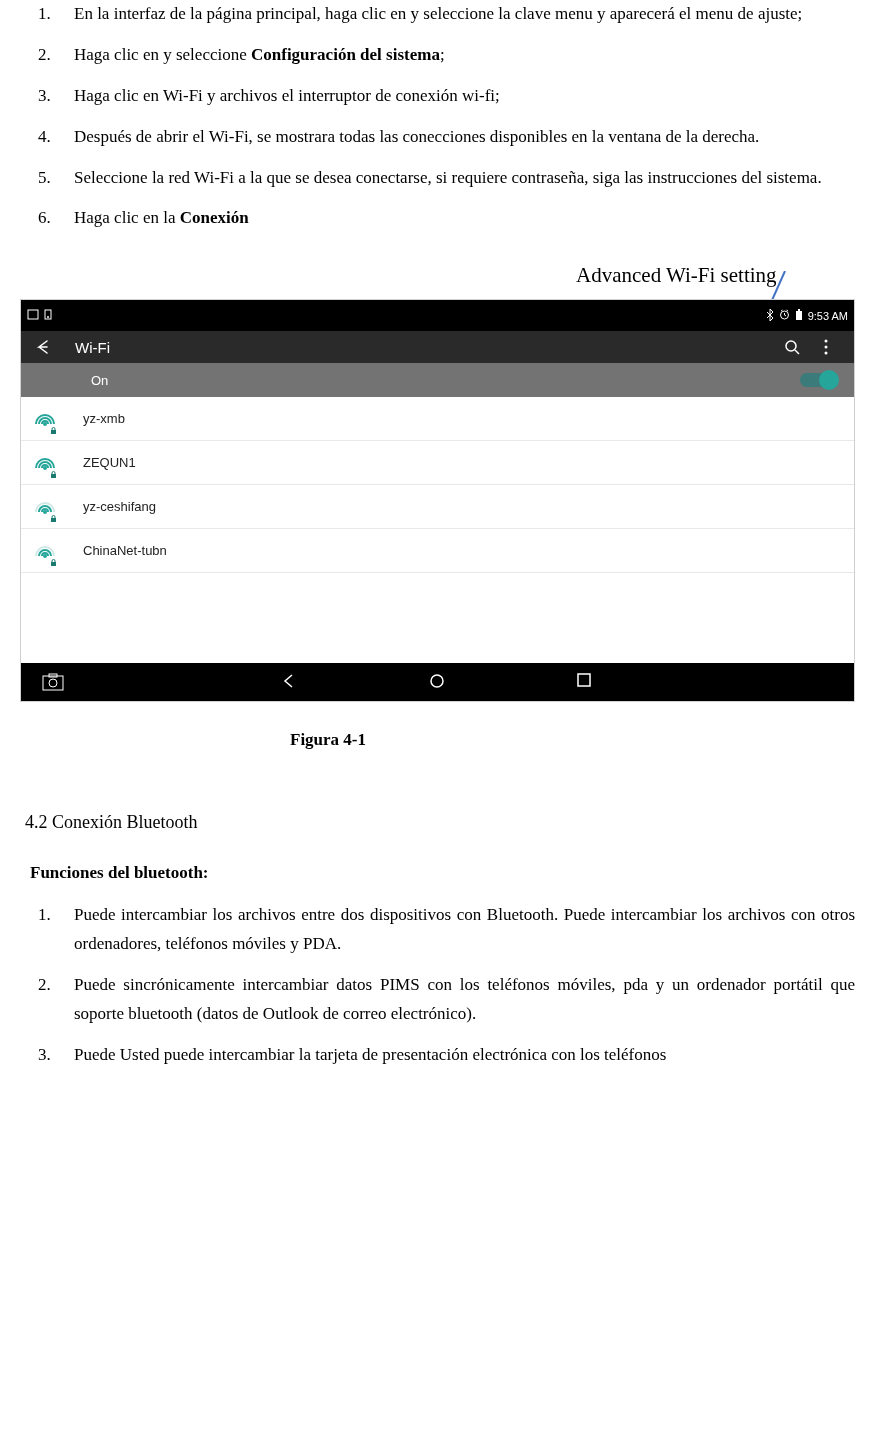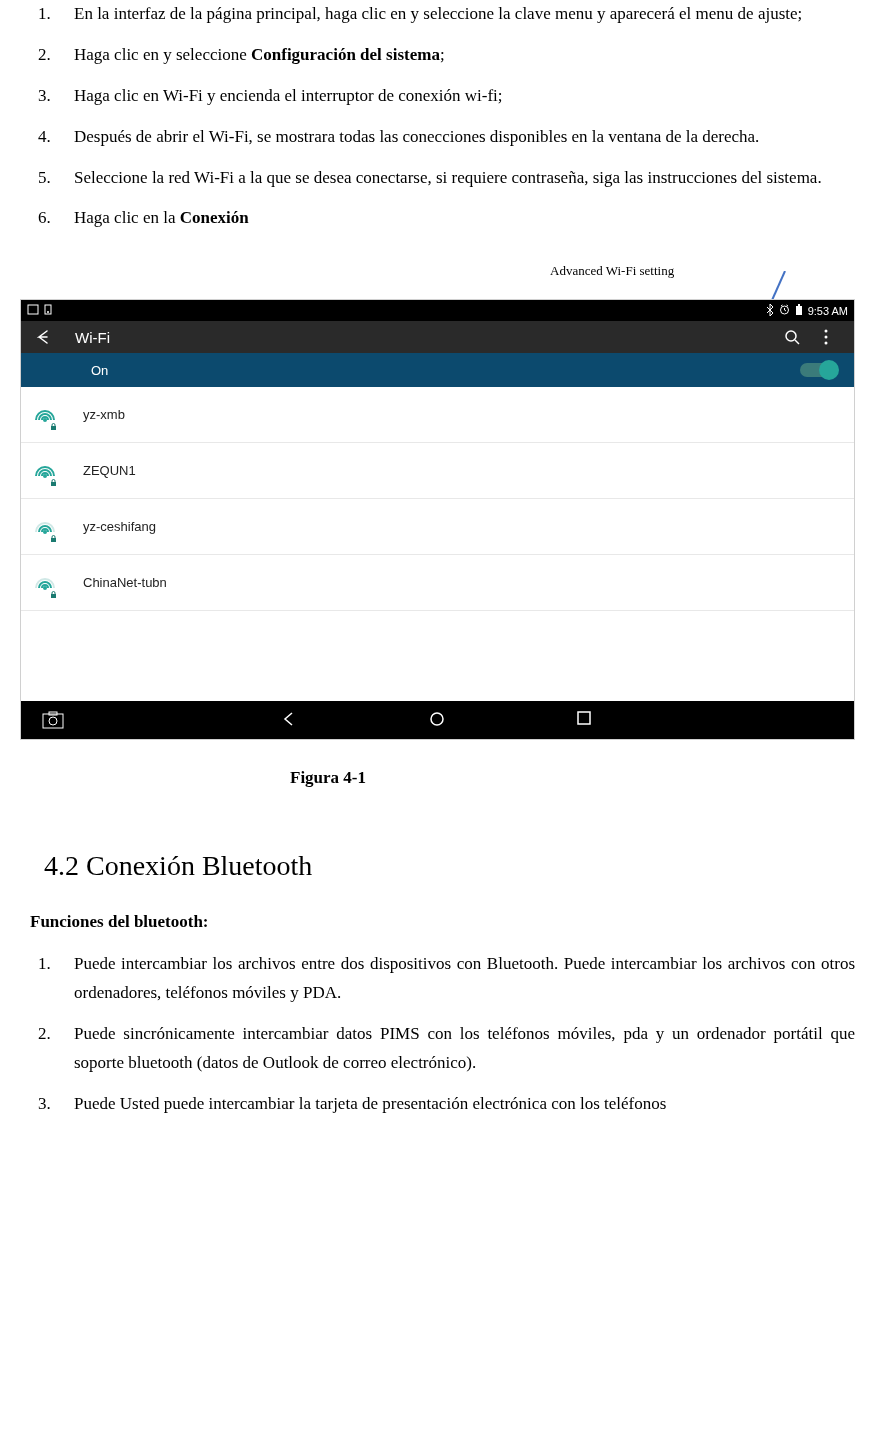--- a/index.html
+++ b/index.html
@@ -29,23 +29,23 @@
     }
     .bold { font-weight: bold; }
     .callout-row {
       margin-top: 30px;
       margin-bottom: 6px;
       position: relative;
       height: 30px;
     }
     .callout-text {
       position: absolute;
-      left: 530px;
+      left: 556px;
       top: 0;
-      font-size: 13px;
+      font-size: 21px;
     }
     .callout-line {
       position: absolute;
       right: 65px;
       top: 8px;
       width: 30px;
       height: 50px;
     }
     .callout-line svg line {
       stroke: #4472c4;
@@ -53,21 +53,21 @@
     }
 
     .screenshot {
       width: 100%;
       border: 1px solid #d0d0d0;
       background: #fff;
       margin-top: 4px;
       position: relative;
     }
     .statusbar {
-      height: 21px;
+      height: 31px;
       background: #000;
       color: #fff;
       display: flex;
       justify-content: space-between;
       align-items: center;
       padding: 0 6px;
       font-size: 11px;
       font-family: Arial, sans-serif;
     }
     .statusbar-left,
@@ -86,21 +86,21 @@
       gap: 24px;
       font-family: Arial, sans-serif;
     }
     .appbar-title {
       font-size: 15px;
       flex: 1;
     }
     .appbar-icon { width: 16px; display: flex; }
     .togglebar {
       height: 34px;
-      background: #0c4a6e;
+      background: #737373;
       color: #fff;
       display: flex;
       align-items: center;
       justify-content: space-between;
       padding: 0 18px 0 70px;
       font-family: Arial, sans-serif;
       font-size: 13px;
     }
     .toggle {
       width: 36px;
@@ -116,21 +116,21 @@
       top: -3px;
       width: 20px;
       height: 20px;
       background: #26a69a;
       border-radius: 50%;
     }
     .wifi-list { background: #fff; }
     .wifi-item {
       display: flex;
       align-items: center;
-      height: 56px;
+      height: 44px;
       padding: 0 14px;
       border-bottom: 1px solid #e8e8e8;
       gap: 28px;
       font-family: Arial, sans-serif;
       font-size: 13px;
       color: #222;
     }
     .wifi-icon {
       width: 20px;
       height: 20px;
@@ -171,25 +171,25 @@
     }
     .nav-icon { width: 18px; height: 18px; display: flex; }
     .figure-caption {
       text-align: left;
       margin: 28px 0 0 270px;
       font-weight: bold;
       font-size: 17px;
     }
     .section-heading {
       font-family: "Times New Roman", serif;
-      font-size: 28px;
+      font-size: 18px;
       font-weight: normal;
       margin-top: 62px;
       margin-bottom: 30px;
-      margin-left: 24px;
+      margin-left: 5px;
     }
     .subheading {
       font-weight: bold;
       font-size: 17px;
       margin-left: 10px;
       margin-bottom: 18px;
     }
   </style>
 </head>
 <body>
@@ -198,21 +198,21 @@
     <li>
       <span class="num">1.</span>
       <span class="content"><span>En la interfaz de la página principal, haga clic en y seleccione la clave menu y aparecerá el menu de ajuste;</span></span>
     </li>
     <li>
       <span class="num">2.</span>
       <span class="content"><span>Haga clic en y seleccione </span><span class="bold">Configuración del sistema</span><span>;</span></span>
     </li>
     <li>
       <span class="num">3.</span>
-      <span class="content"><span>Haga clic en Wi-Fi y encienda el interruptor de conexión wi-fi;</span></span>
+      <span class="content"><span>Haga clic en Wi-Fi y archivos el interruptor de conexión wi-fi;</span></span>
     </li>
     <li>
       <span class="num">4.</span>
       <span class="content"><span>Después de abrir   el Wi-Fi, se mostrara todas las conecciones disponibles en la ventana de la derecha.</span></span>
     </li>
     <li>
       <span class="num">5.</span>
       <span class="content"><span>Seleccione la red Wi-Fi a la que se desea conectarse, si requiere contraseña, siga las instrucciones del sistema.</span></span>
     </li>
     <li>

